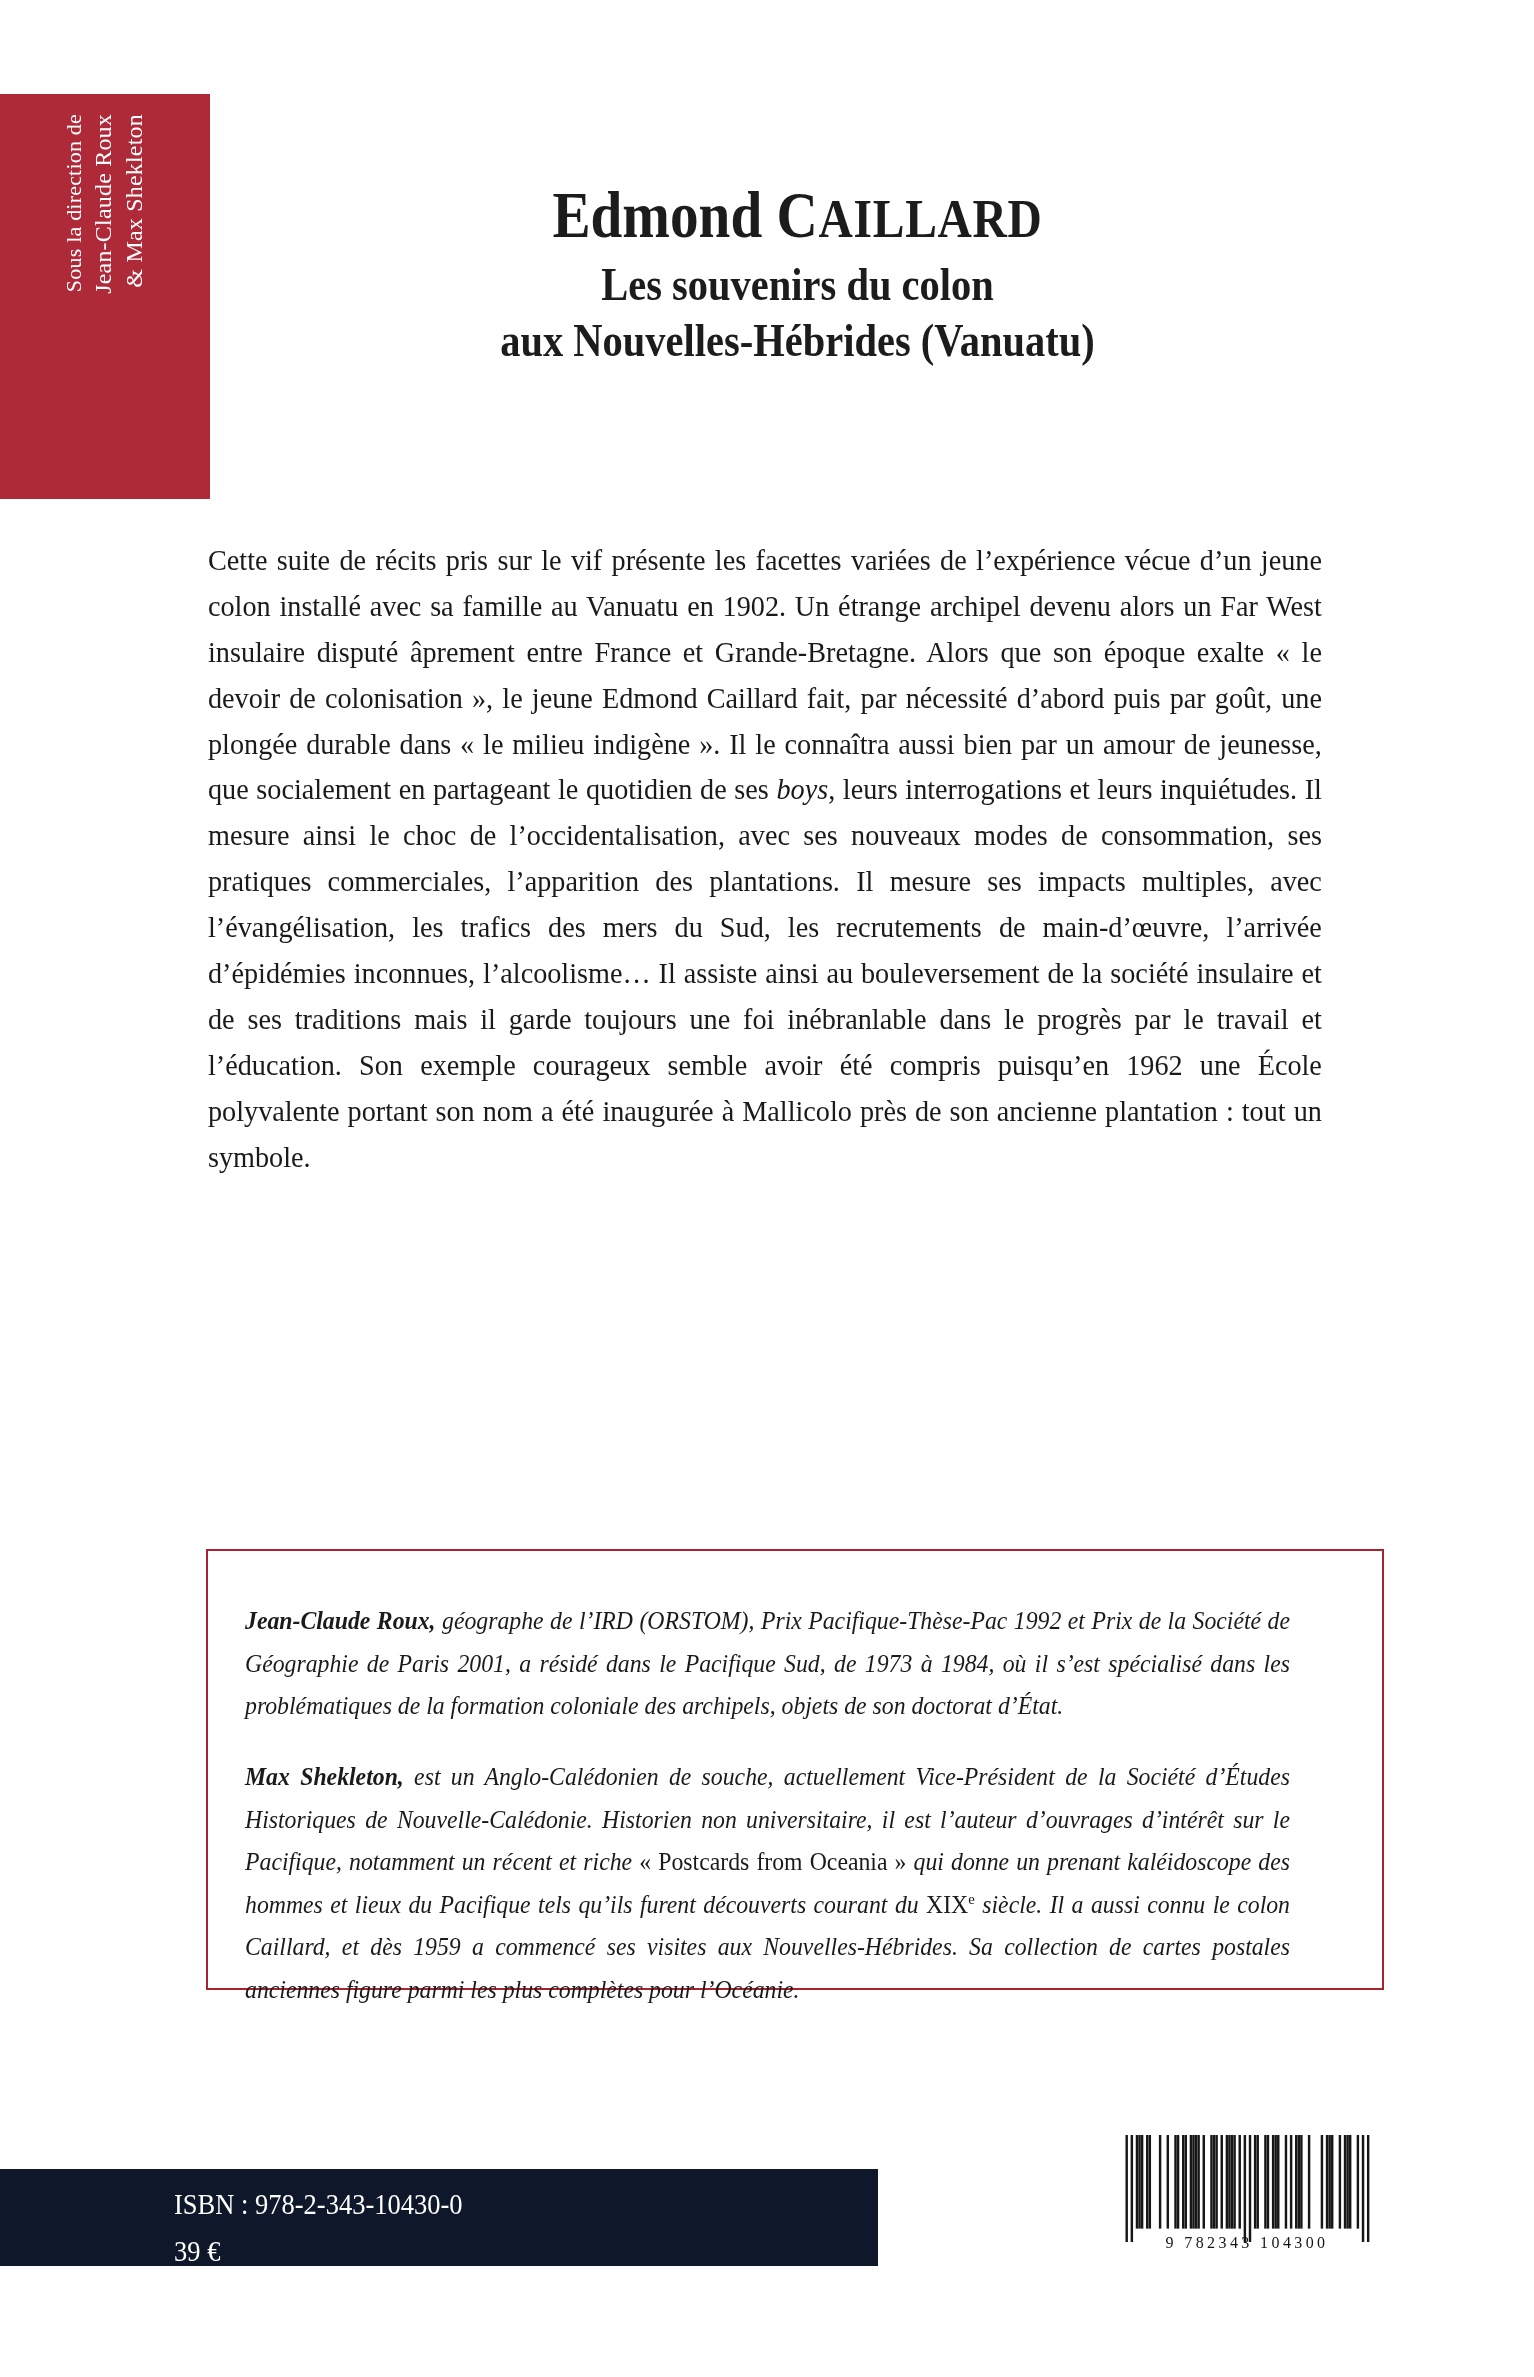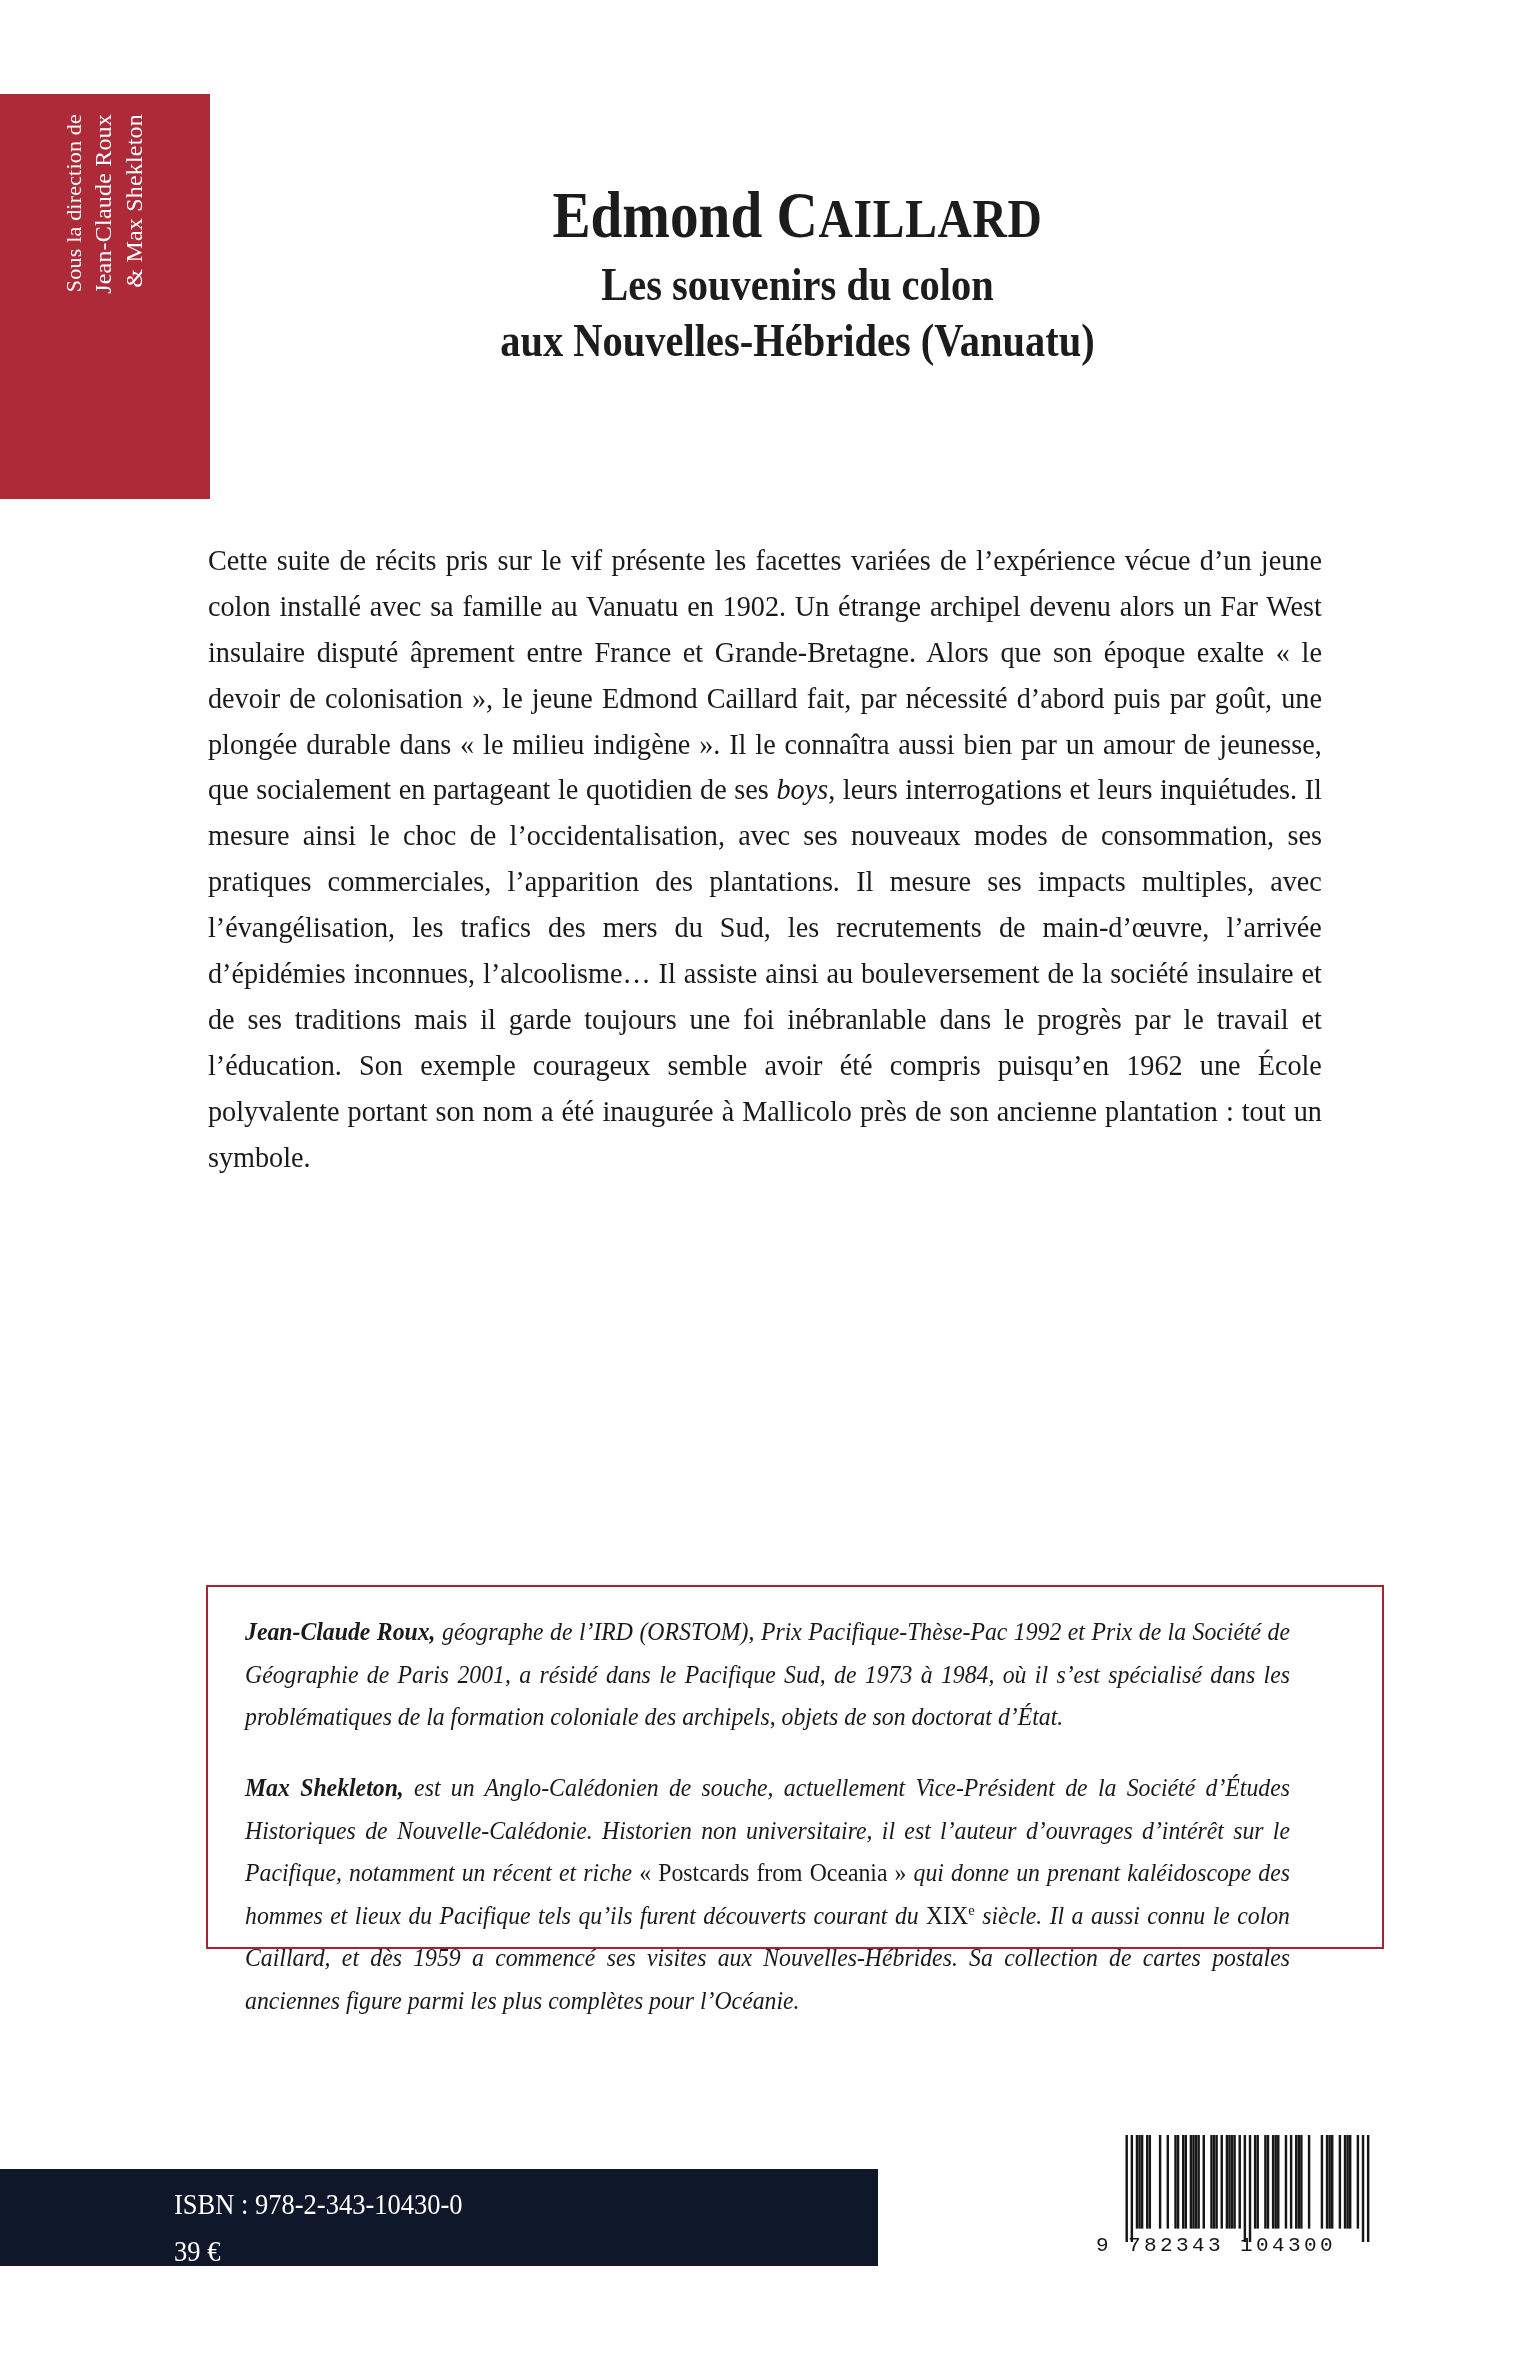--- a/index.html
+++ b/index.html
@@ -105,26 +105,26 @@
     color: #1a1a1a;
     transform: scaleX(0.94);
     transform-origin: left top;
   }
   .blurb i { font-style: italic; }
 
   
   .bio-box {
     position: absolute;
     left: 206px;
-    top: 1585px;
+    top: 1549px;
     width: 1178px;
-    height: 364px;
+    height: 441px;
     border: 2.1px solid #A9222F;
     box-sizing: border-box;
-    padding: 24px 37px 0 37px;
+    padding: 49px 37px 0 37px;
   }
   .bio-p {
     font-family: "Liberation Serif", serif;
     font-style: italic;
     font-size: 25px;
     line-height: 1.70;
     text-align: justify;
     color: #1a1a1a;
     margin: 0 0 28.5px 0;
     transform: scaleX(0.95);
@@ -173,24 +173,25 @@
     top: 2130px;
     width: 265px;
     height: 117px;
   }
   .barcode-wrap svg { display: block; }
   .barcode-digits {
     position: absolute;
     left: 1096px;
     top: 2234px;
     width: 302px;
-    font-family: Liberation Mono, monospace;
-    font-size: 21px;
+    font-family: Liberation Serif, serif;
+    font-size: 16px;
     letter-spacing: 3.4px;
     color: #161616;
+    text-align: center;
     white-space: nowrap;
   }
 </style>
 </head>
 <body>
 
 <div class="credit-block">
   <div class="credit-rot">
     <div class="credit-line l1">Sous la direction de</div>
     <div class="credit-line l2">Jean-Claude Roux</div>

